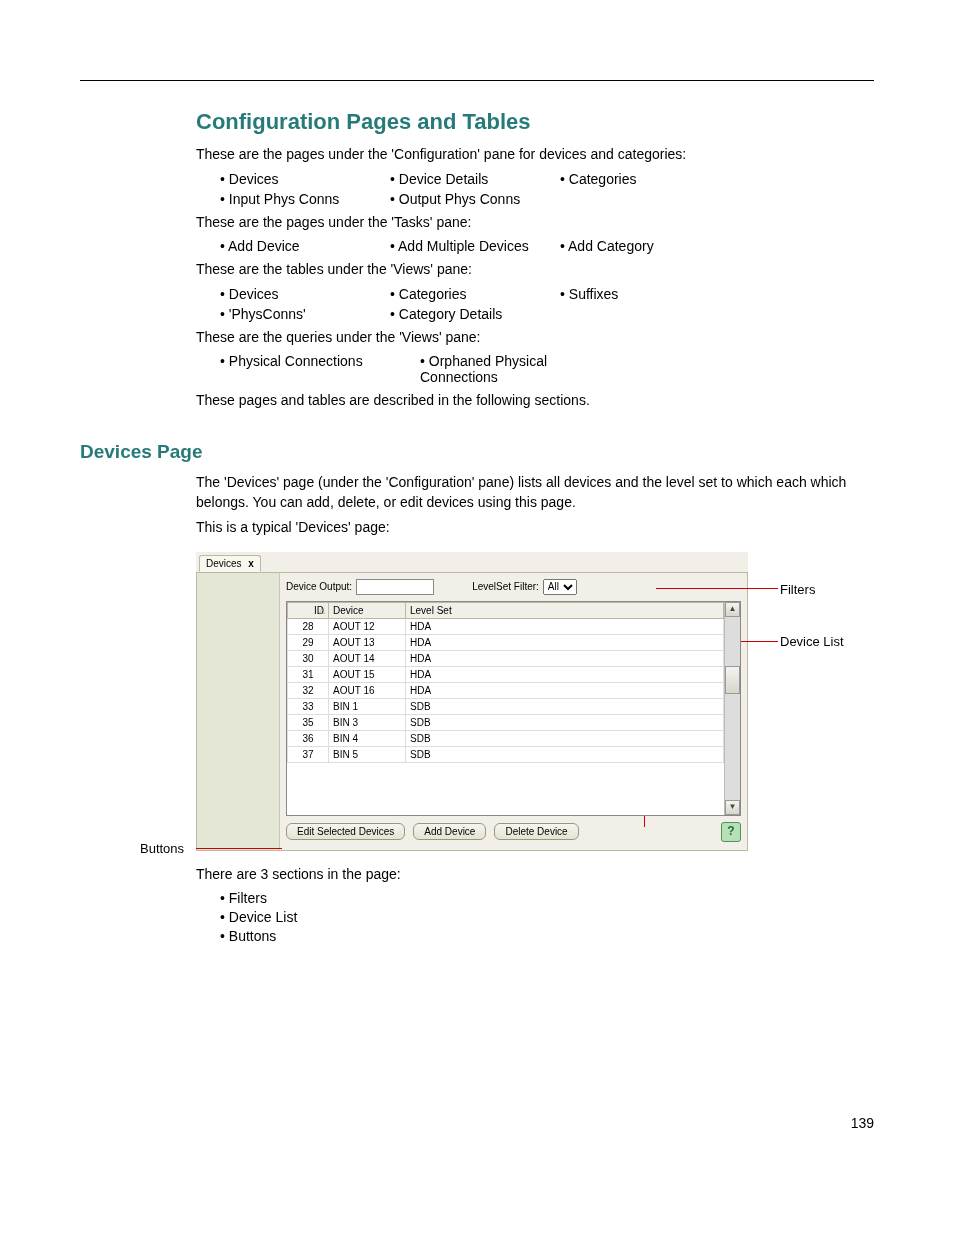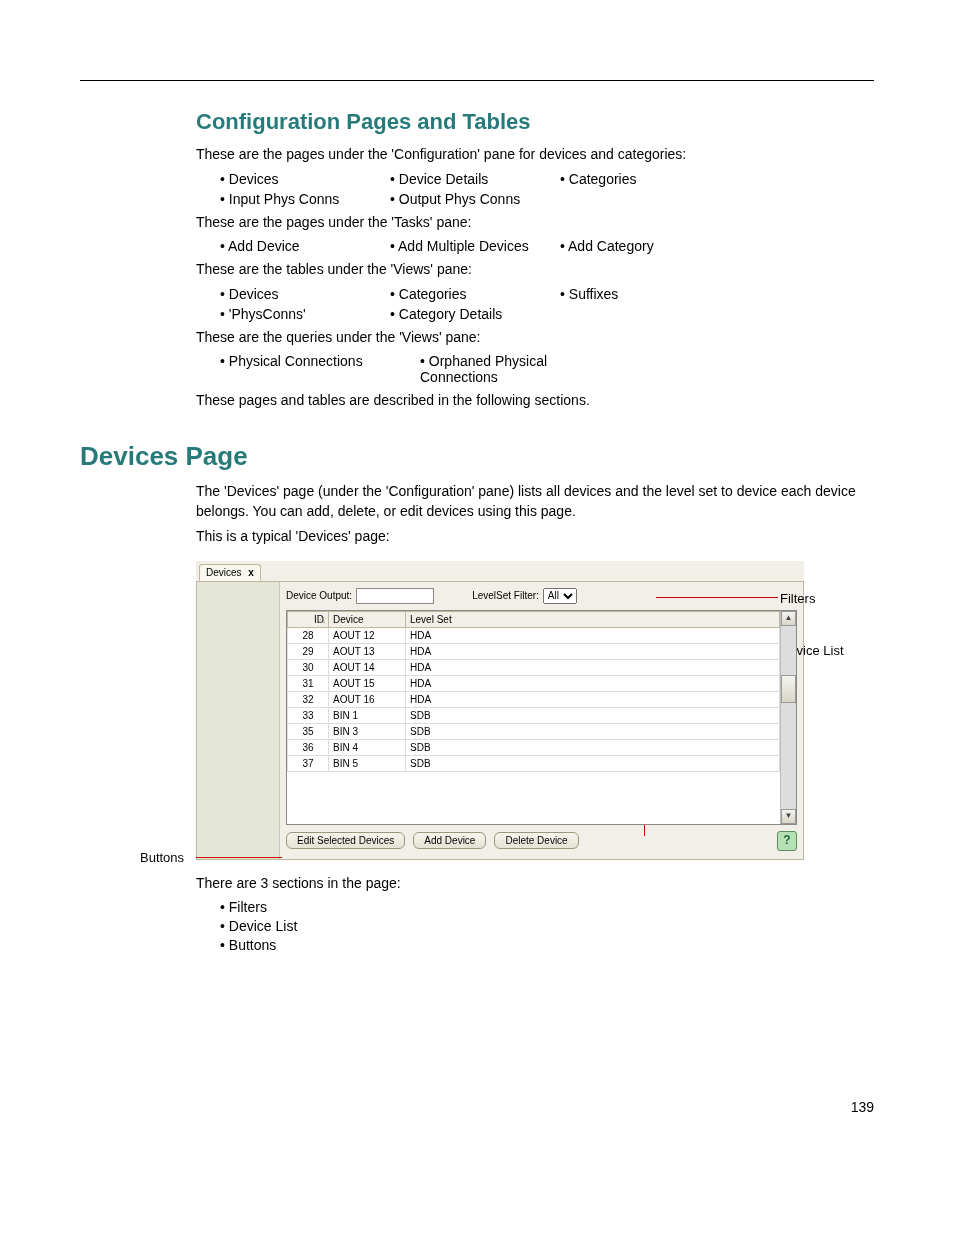--- a/index.html
+++ b/index.html
@@ -32,21 +32,21 @@
 
   h2.section {
     color: #277a7a;
     font-weight: 600;
     font-size: 22px;
     margin: 0 0 10px 0;
   }
   h1.pagehead {
     color: #277a7a;
     font-weight: 600;
-    font-size: 26px;
+    font-size: 19px;
     margin: 30px 0 10px 0;
   }
   p.body {
     font-size: 14px;
     margin: 6px 0;
     line-height: 1.4;
   }
   .bullet-row {
     display: flex;
     margin: 4px 0 4px 24px;
@@ -64,21 +64,21 @@
   .sections-bullets div::before { content: "• "; }
   .sections-bullets div { margin: 3px 0; }
 
   
   .shot-wrap {
     position: relative;
     margin: 14px 0 14px 0;
   }
   .shot {
     margin-left: 116px;
-    width: 608px;
+    width: 552px;
     background: #6d28d9;
   }
   .tabbar {
     background: #f1efe7;
     border-bottom: 1px solid #bdb99e;
     padding: 3px 0 0 3px;
     font-size: 10px;
     font-family: Tahoma, sans-serif;
   }
   .tab {
@@ -234,21 +234,21 @@
     position: absolute;
     background: #c00;
   }
   .line-filters { left: 576px; top: 36px; width: 122px; height: 1px; }
   .line-devlist-h { left: 564px; top: 89px; width: 134px; height: 1px; }
   .line-devlist-v { left: 564px; top: 50px; width: 1px; height: 225px; }
   .line-buttons { left: 116px; top: 296px; width: 86px; height: 1px; }
 
   .pagenum {
     position: absolute;
-    bottom: 40px;
+    bottom: 24px;
     right: 80px;
     font-size: 14px;
   }
 </style>
 </head>
 <body>
 
 <div class="page">
   <hr class="header-rule">
 
@@ -284,21 +284,21 @@
     <div class="bullet-row">
       <span class="bullet-col wide">Physical Connections</span>
       <span class="bullet-col wide">Orphaned Physical Connections</span>
     </div>
     <p class="body">These pages and tables are described in the following sections.</p>
   </div>
 
   <h1 class="pagehead indent0">Devices Page</h1>
 
   <div class="indent1">
-    <p class="body">The 'Devices' page (under the 'Configuration' pane) lists all devices and the level set to device each device belongs. You can add, delete, or edit devices using this page.</p>
+    <p class="body">The 'Devices' page (under the 'Configuration' pane) lists all devices and the level set to which each which belongs. You can add, delete, or edit devices using this page.</p>
     <p class="body">This is a typical 'Devices' page:</p>
   </div>
 
   <div class="shot-wrap">
 
     <div class="callout buttons">Buttons</div>
     <div class="callout filters">Filters</div>
     <div class="callout devlist">Device List</div>
     <div class="c-line line-filters"></div>
     <div class="c-line line-devlist-h"></div>

